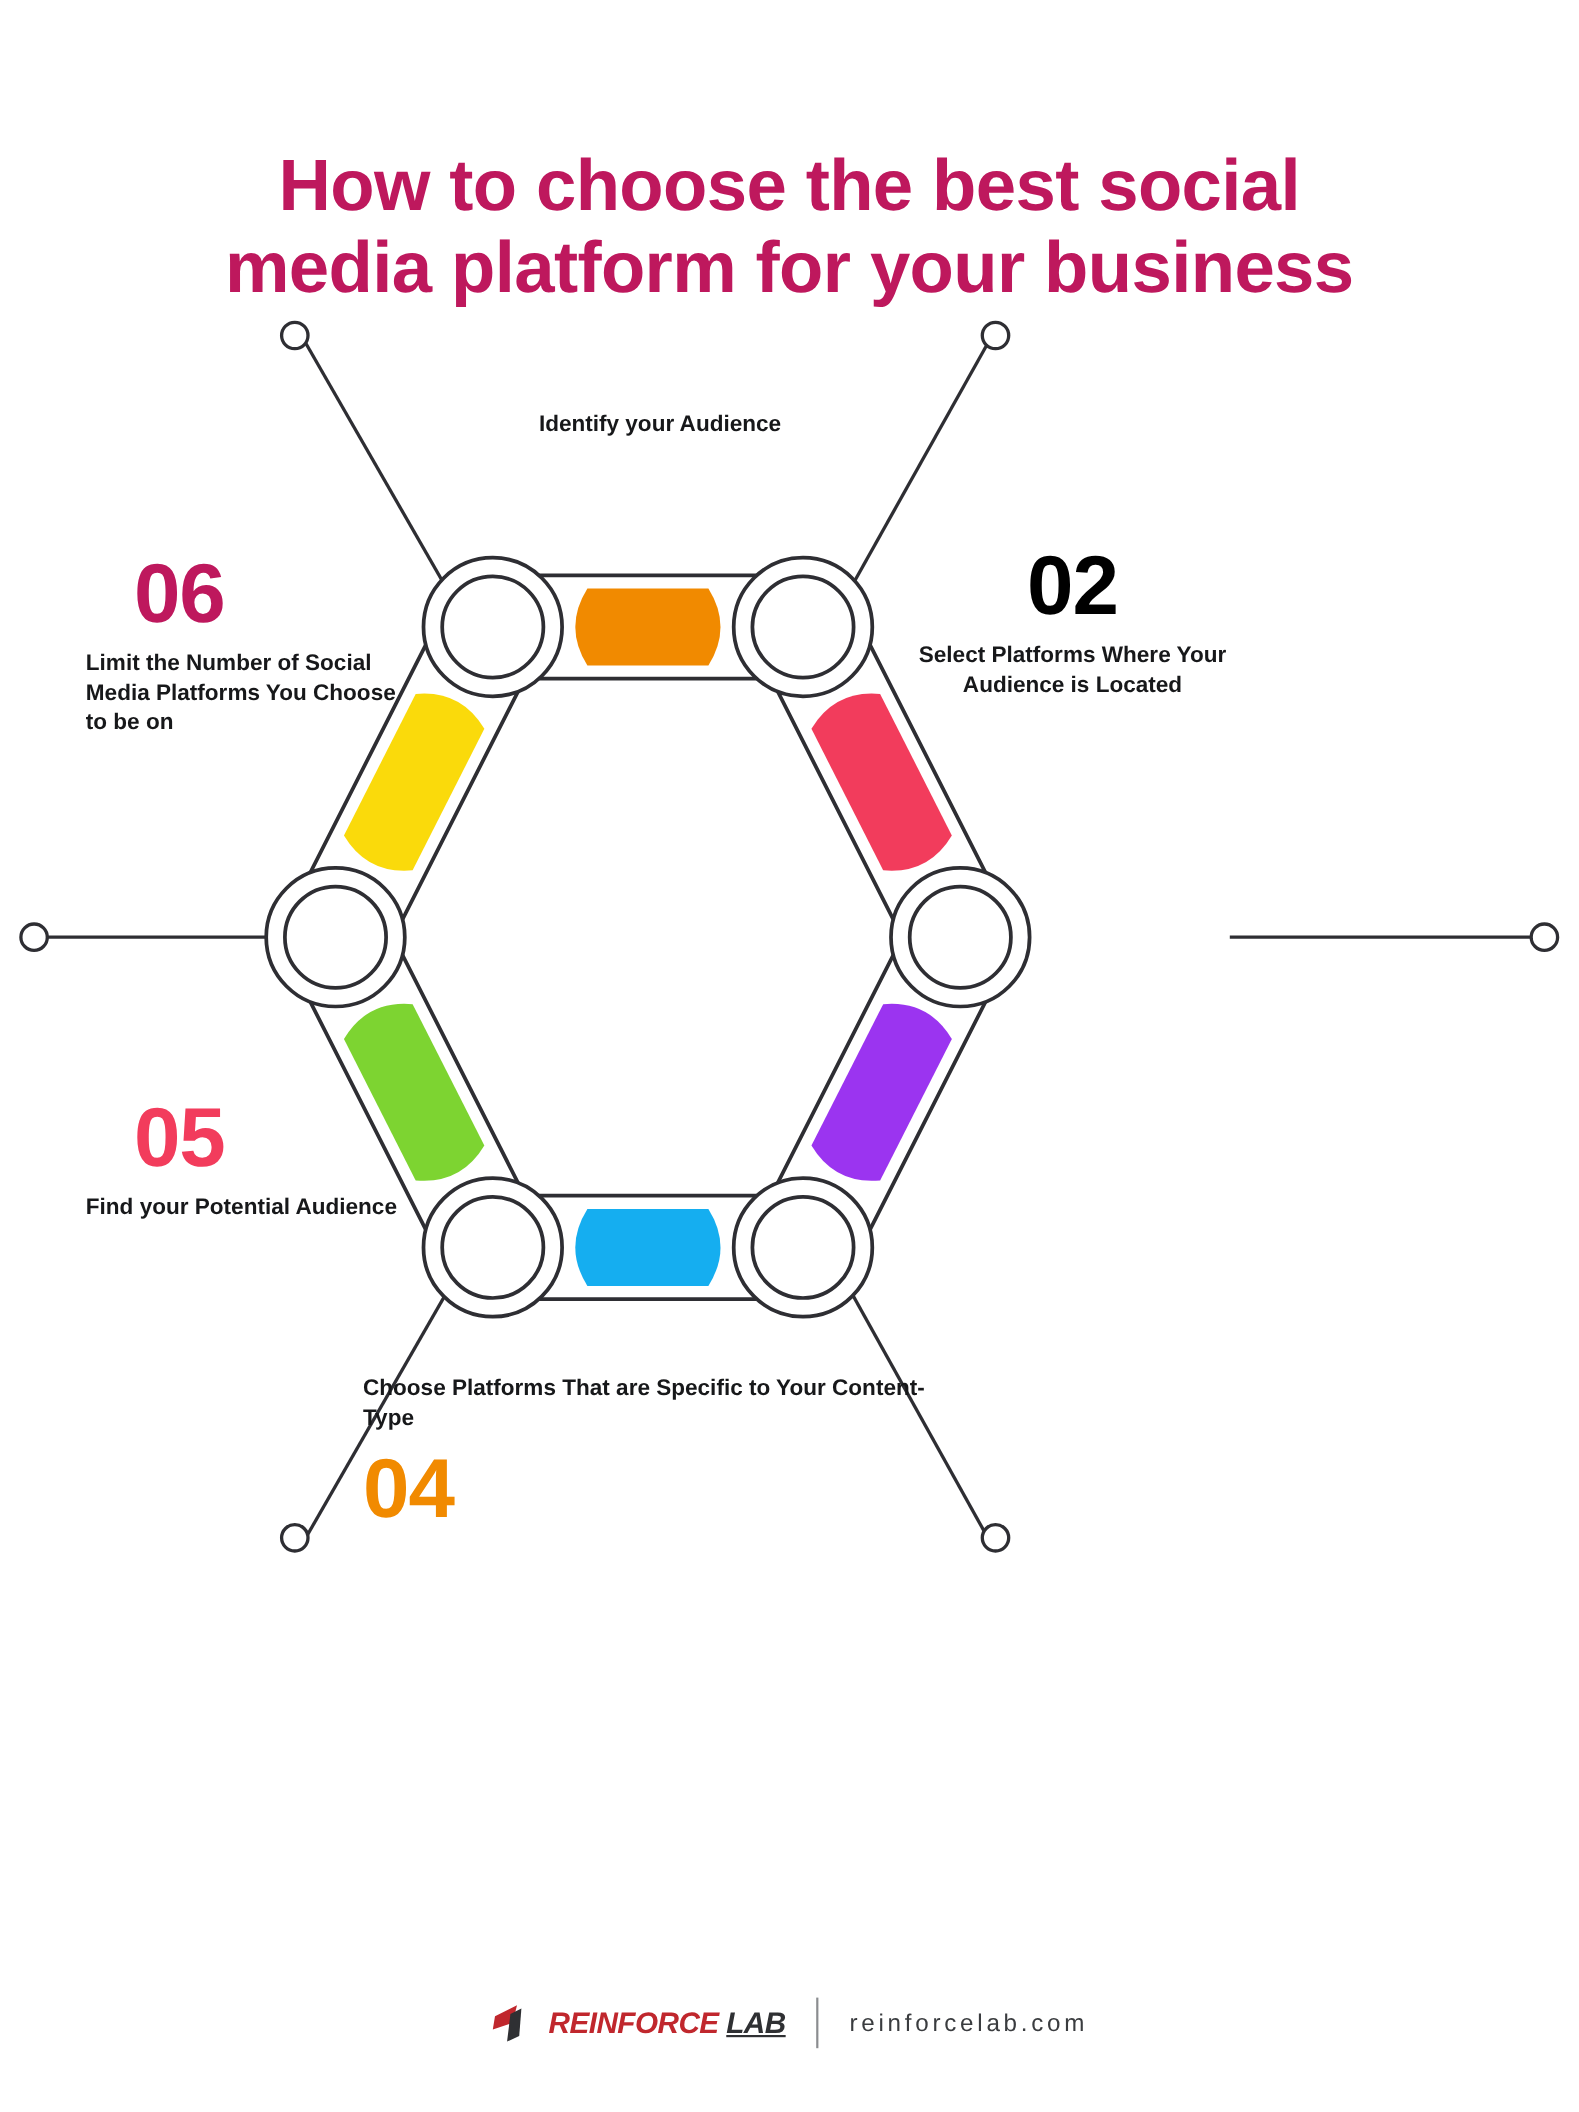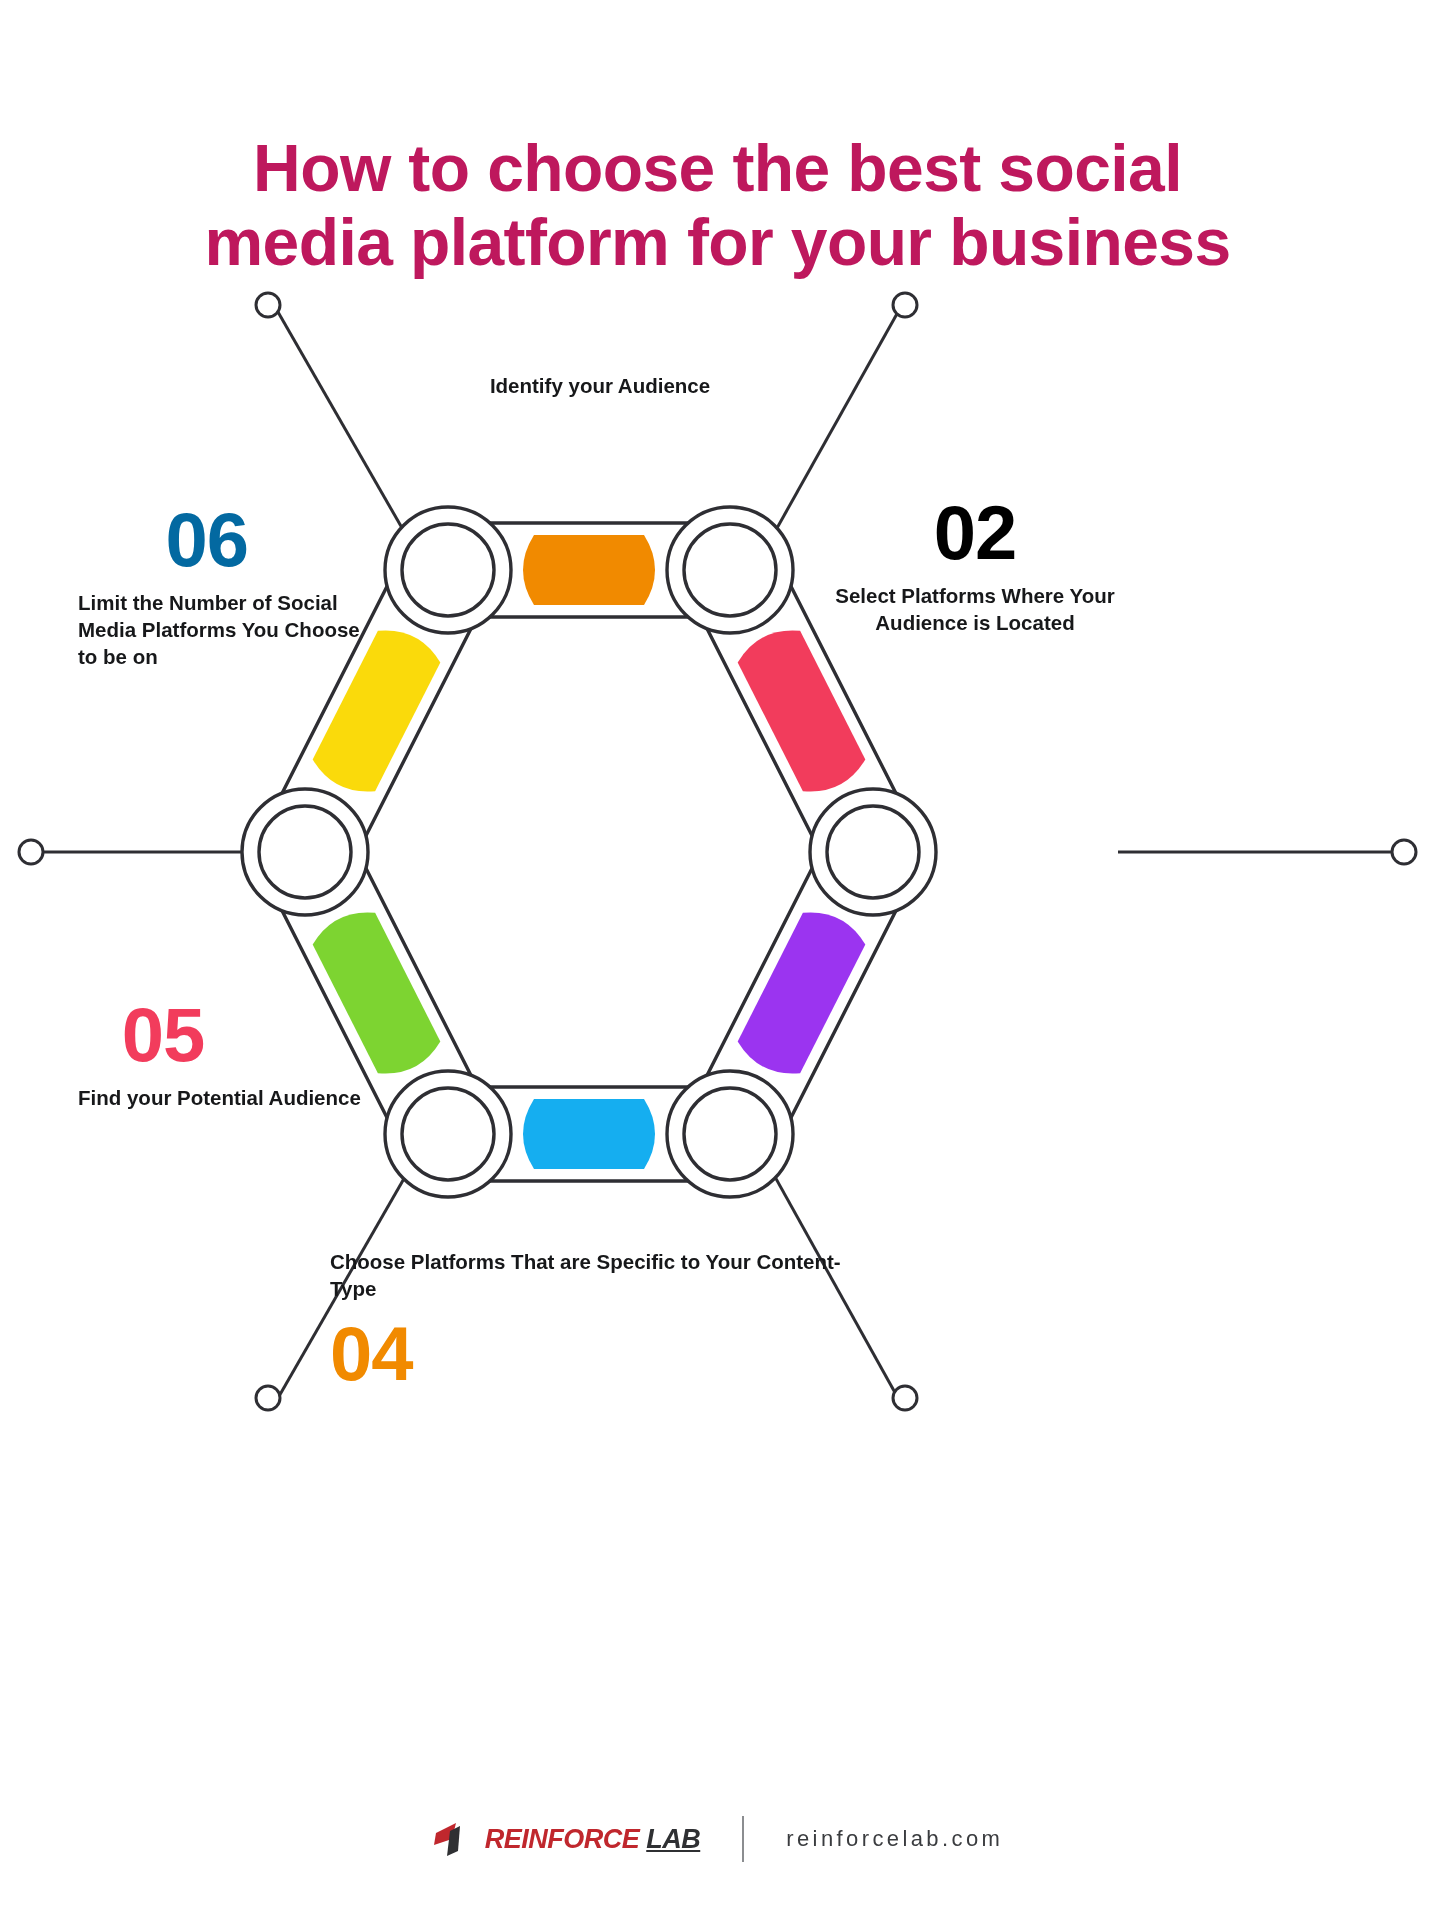--- a/index.html
+++ b/index.html
@@ -60,21 +60,21 @@
   
   #step04 .cap{padding-top:0;}
 
   
   .footer{
     position:absolute;
     left:0;right:0;bottom:58px;
     display:flex;
     align-items:center;
     justify-content:center;
-    gap:42px;
+    gap:28px;
   }
   .logo{display:flex;align-items:center;gap:9px;}
   .logo-word{
     font-size:27px;
     font-weight:800;
     font-style:italic;
     letter-spacing:-0.5px;
     display:flex;
     gap:7px;
   }
@@ -186,21 +186,21 @@
     <div class="cap">Choose Platforms That are Specific to Your Content-Type</div>
     <div class="num" style="color: rgb(241, 138, 0);">04</div>
   </div>
 
   <div class="step" id="step05">
     <div class="num" style="color: rgb(242, 60, 92);">05</div>
     <div class="cap">Find your Potential Audience</div>
   </div>
 
   <div class="step" id="step06">
-    <div class="num" style="color: #0369a1; text-align: right;">06</div>
+    <div class="num" style="color: #be185d;">06</div>
     <div class="cap">Limit the Number of Social Media Platforms You Choose to be on</div>
   </div>
 
   <div class="footer">
     <div class="logo">
       <svg width="44" height="44" viewBox="0 0 44 44">
         <path d="M4 16 L24 6 L20 22 L2 28 Z" fill="#c0272d"></path>
         <path d="M18 14 L28 9 L26 34 L15 39 Z" fill="#2f3033"></path>
       </svg>
       <div class="logo-word">

